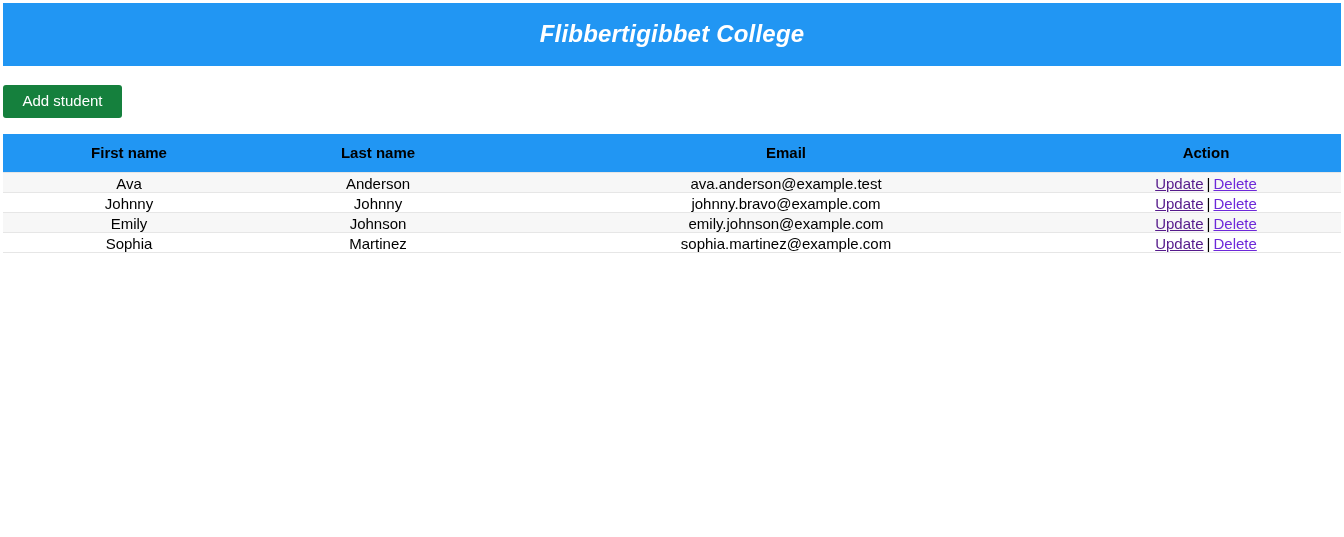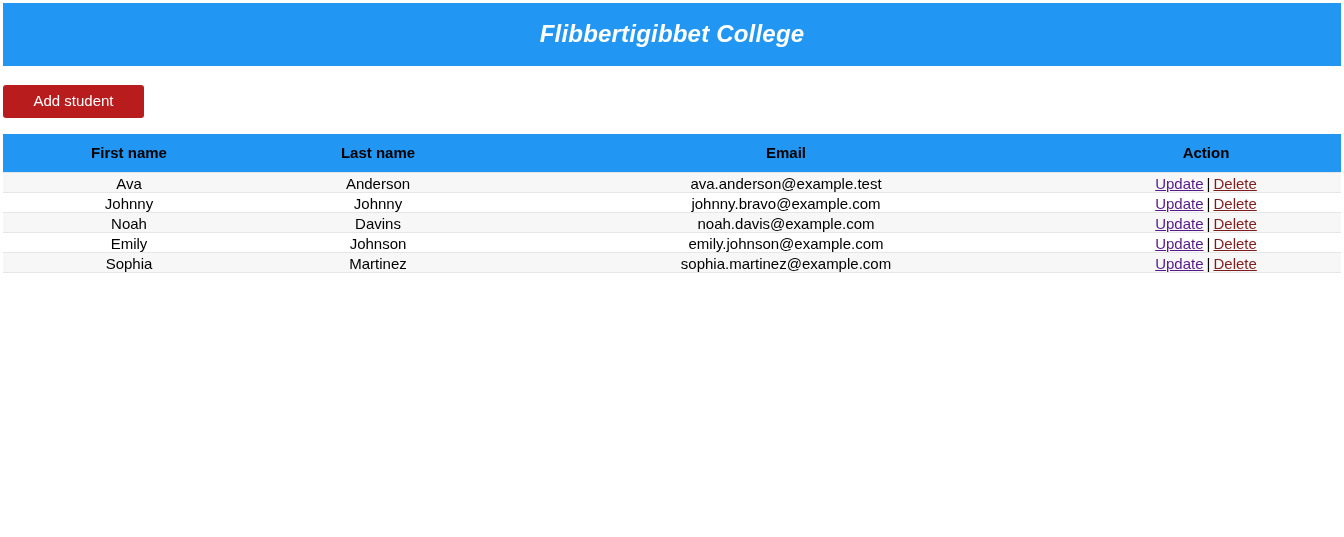--- a/index.html
+++ b/index.html
@@ -35,30 +35,30 @@
     margin: 0;
     letter-spacing: 0.2px;
     font-style: italic;
   }
   
   .toolbar {
     padding: 19px 0 16px 0;
   }
   .btn-add {
     display: inline-block;
-    background: #b91c1c;
+    background: #15803d;
     color: #ffffff;
     border: none;
     border-radius: 3px;
     font-family: "Liberation Sans", sans-serif;
     font-size: 15px;
     line-height: 18px;
     padding: 7px 16px 8px 16px;
     cursor: pointer;
-    width: 141px;
+    width: 119px;
     box-sizing: border-box;
     text-align: center;
   }
   
   table.students {
     width: 1338px;
     border-collapse: collapse;
     table-layout: fixed;
     font-size: 15px;
   }
@@ -87,21 +87,21 @@
   col.c-first  { width: 252px; }
   col.c-last   { width: 246px; }
   col.c-email  { width: 570px; }
   col.c-action { width: 270px; }
   a.act-update {
     color: #551a8b;
     text-decoration: underline;
     cursor: pointer;
   }
   a.act-delete {
-    color: #7f1d1d;
+    color: #6d28d9;
     text-decoration: underline;
     cursor: pointer;
   }
   .act-sep {
     color: #000000;
     padding: 0 3px;
   }
 </style>
 </head>
 <body>
@@ -138,26 +138,20 @@
         <td>ava.anderson@example.test</td>
         <td><a class="act-update">Update</a><span class="act-sep">|</span><a class="act-delete">Delete</a></td>
       </tr>
       <tr>
         <td>Johnny</td>
         <td>Johnny</td>
         <td>johnny.bravo@example.com</td>
         <td><a class="act-update">Update</a><span class="act-sep">|</span><a class="act-delete">Delete</a></td>
       </tr>
       <tr>
-        <td>Noah</td>
-        <td>Davins</td>
-        <td>noah.davis@example.com</td>
-        <td><a class="act-update">Update</a><span class="act-sep">|</span><a class="act-delete">Delete</a></td>
-      </tr>
-      <tr>
         <td>Emily</td>
         <td>Johnson</td>
         <td>emily.johnson@example.com</td>
         <td><a class="act-update">Update</a><span class="act-sep">|</span><a class="act-delete">Delete</a></td>
       </tr>
       <tr>
         <td>Sophia</td>
         <td>Martinez</td>
         <td>sophia.martinez@example.com</td>
         <td><a class="act-update">Update</a><span class="act-sep">|</span><a class="act-delete">Delete</a></td>

